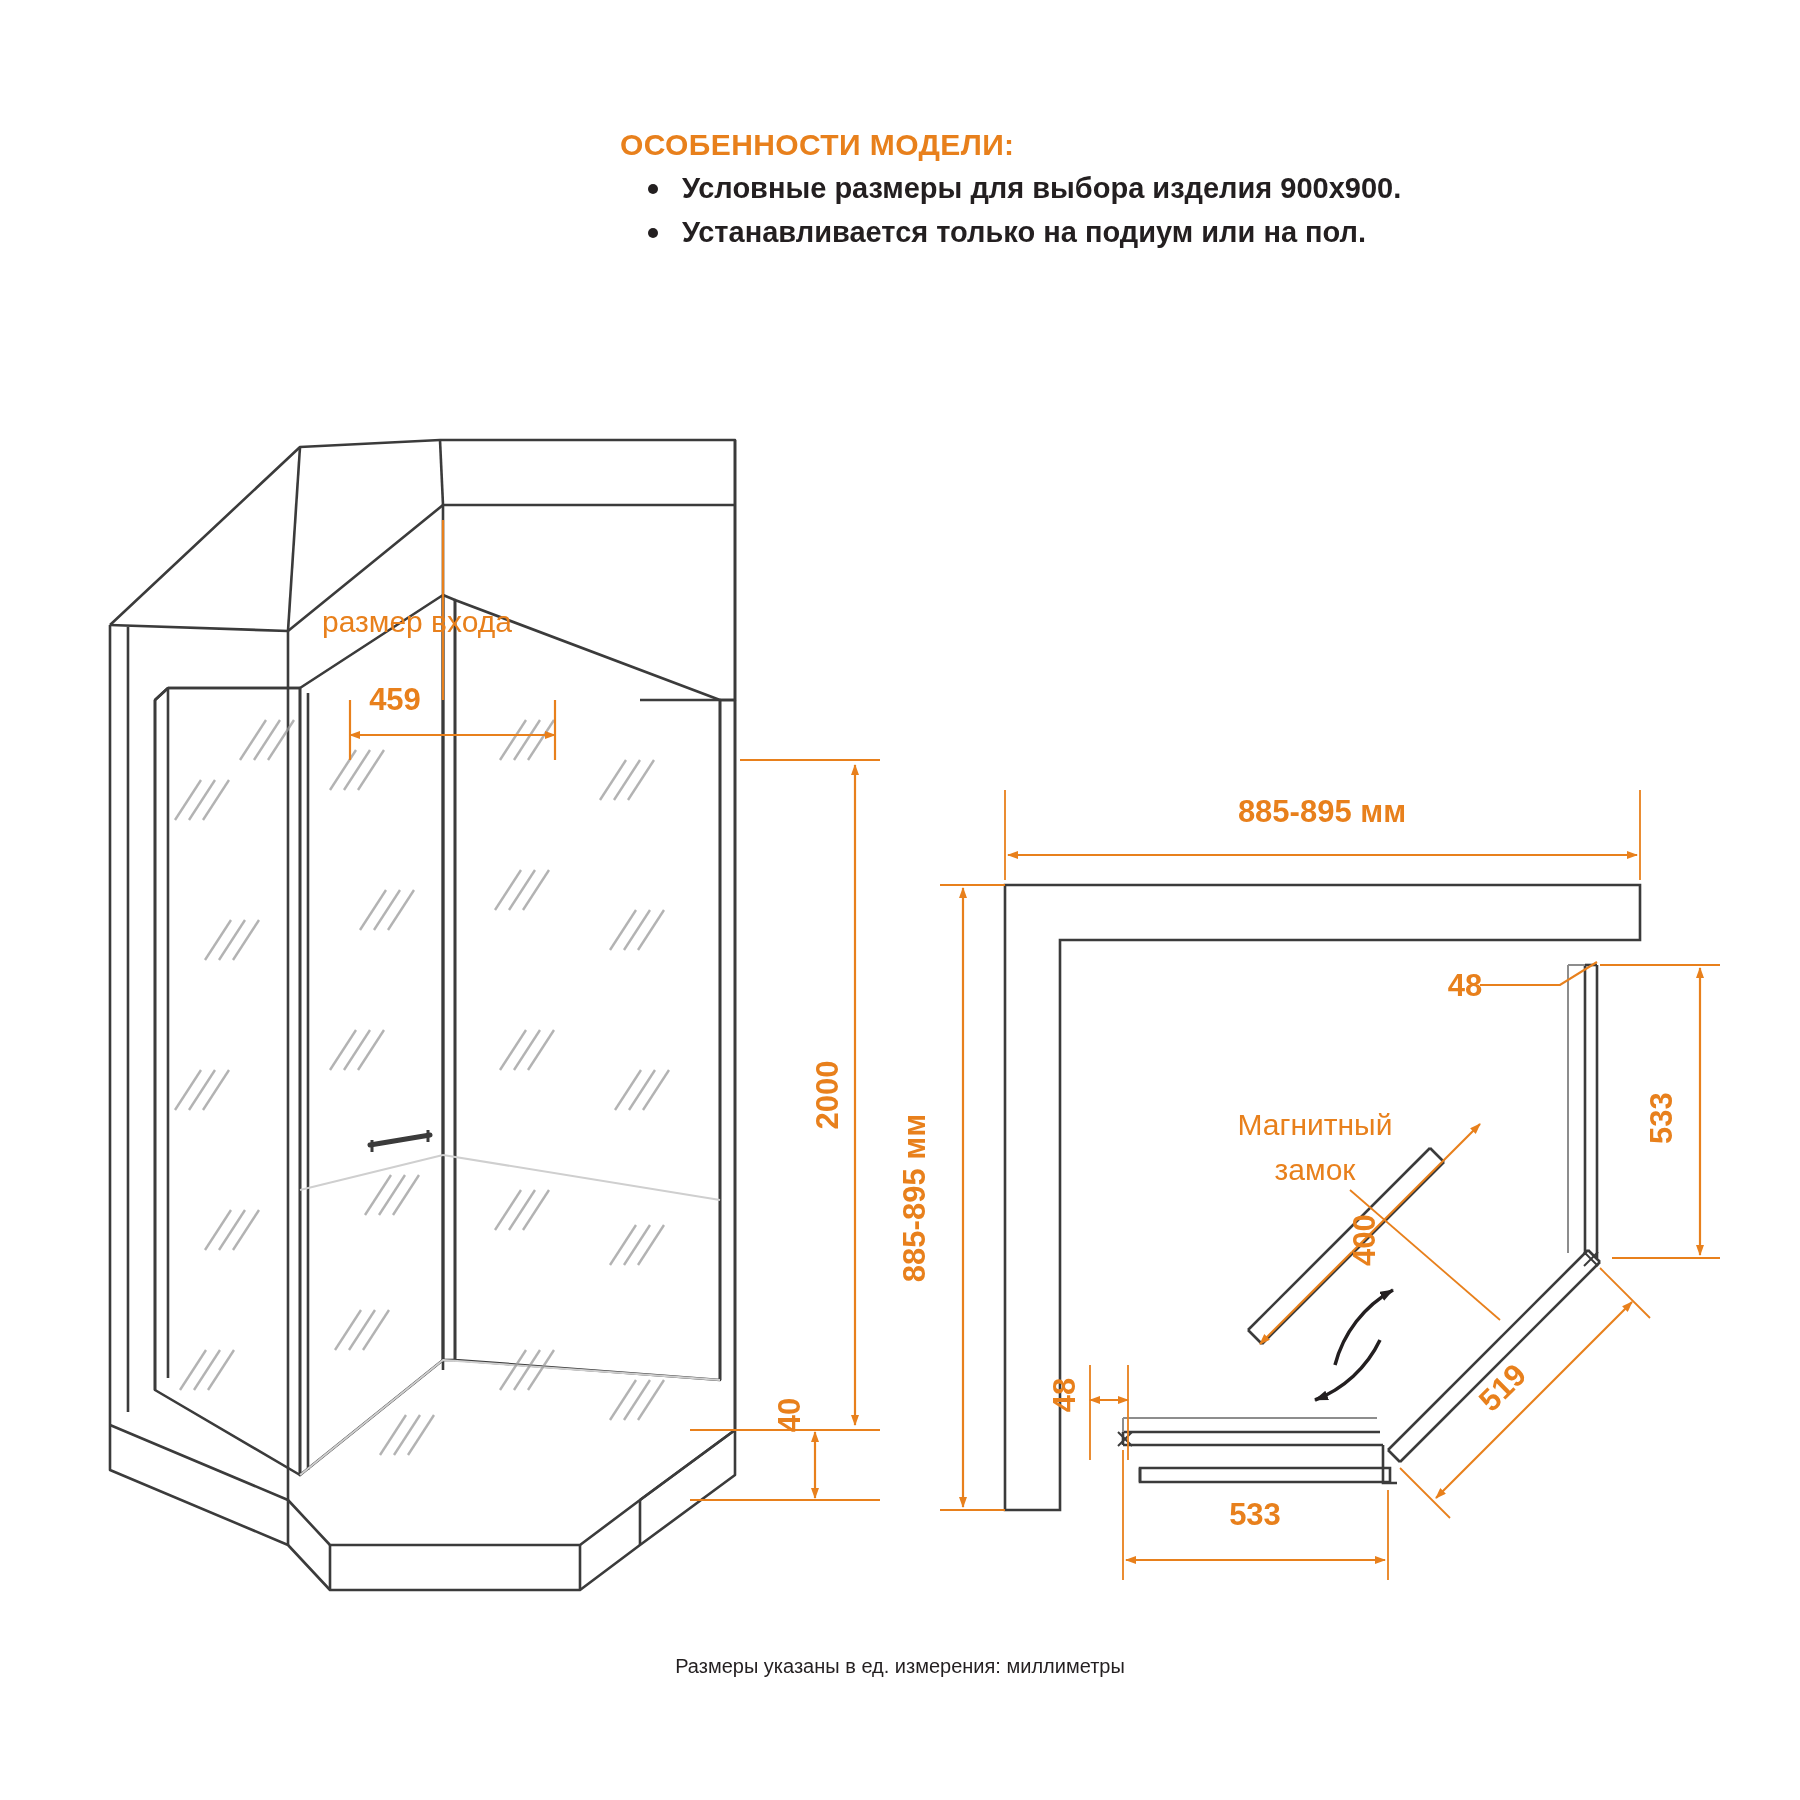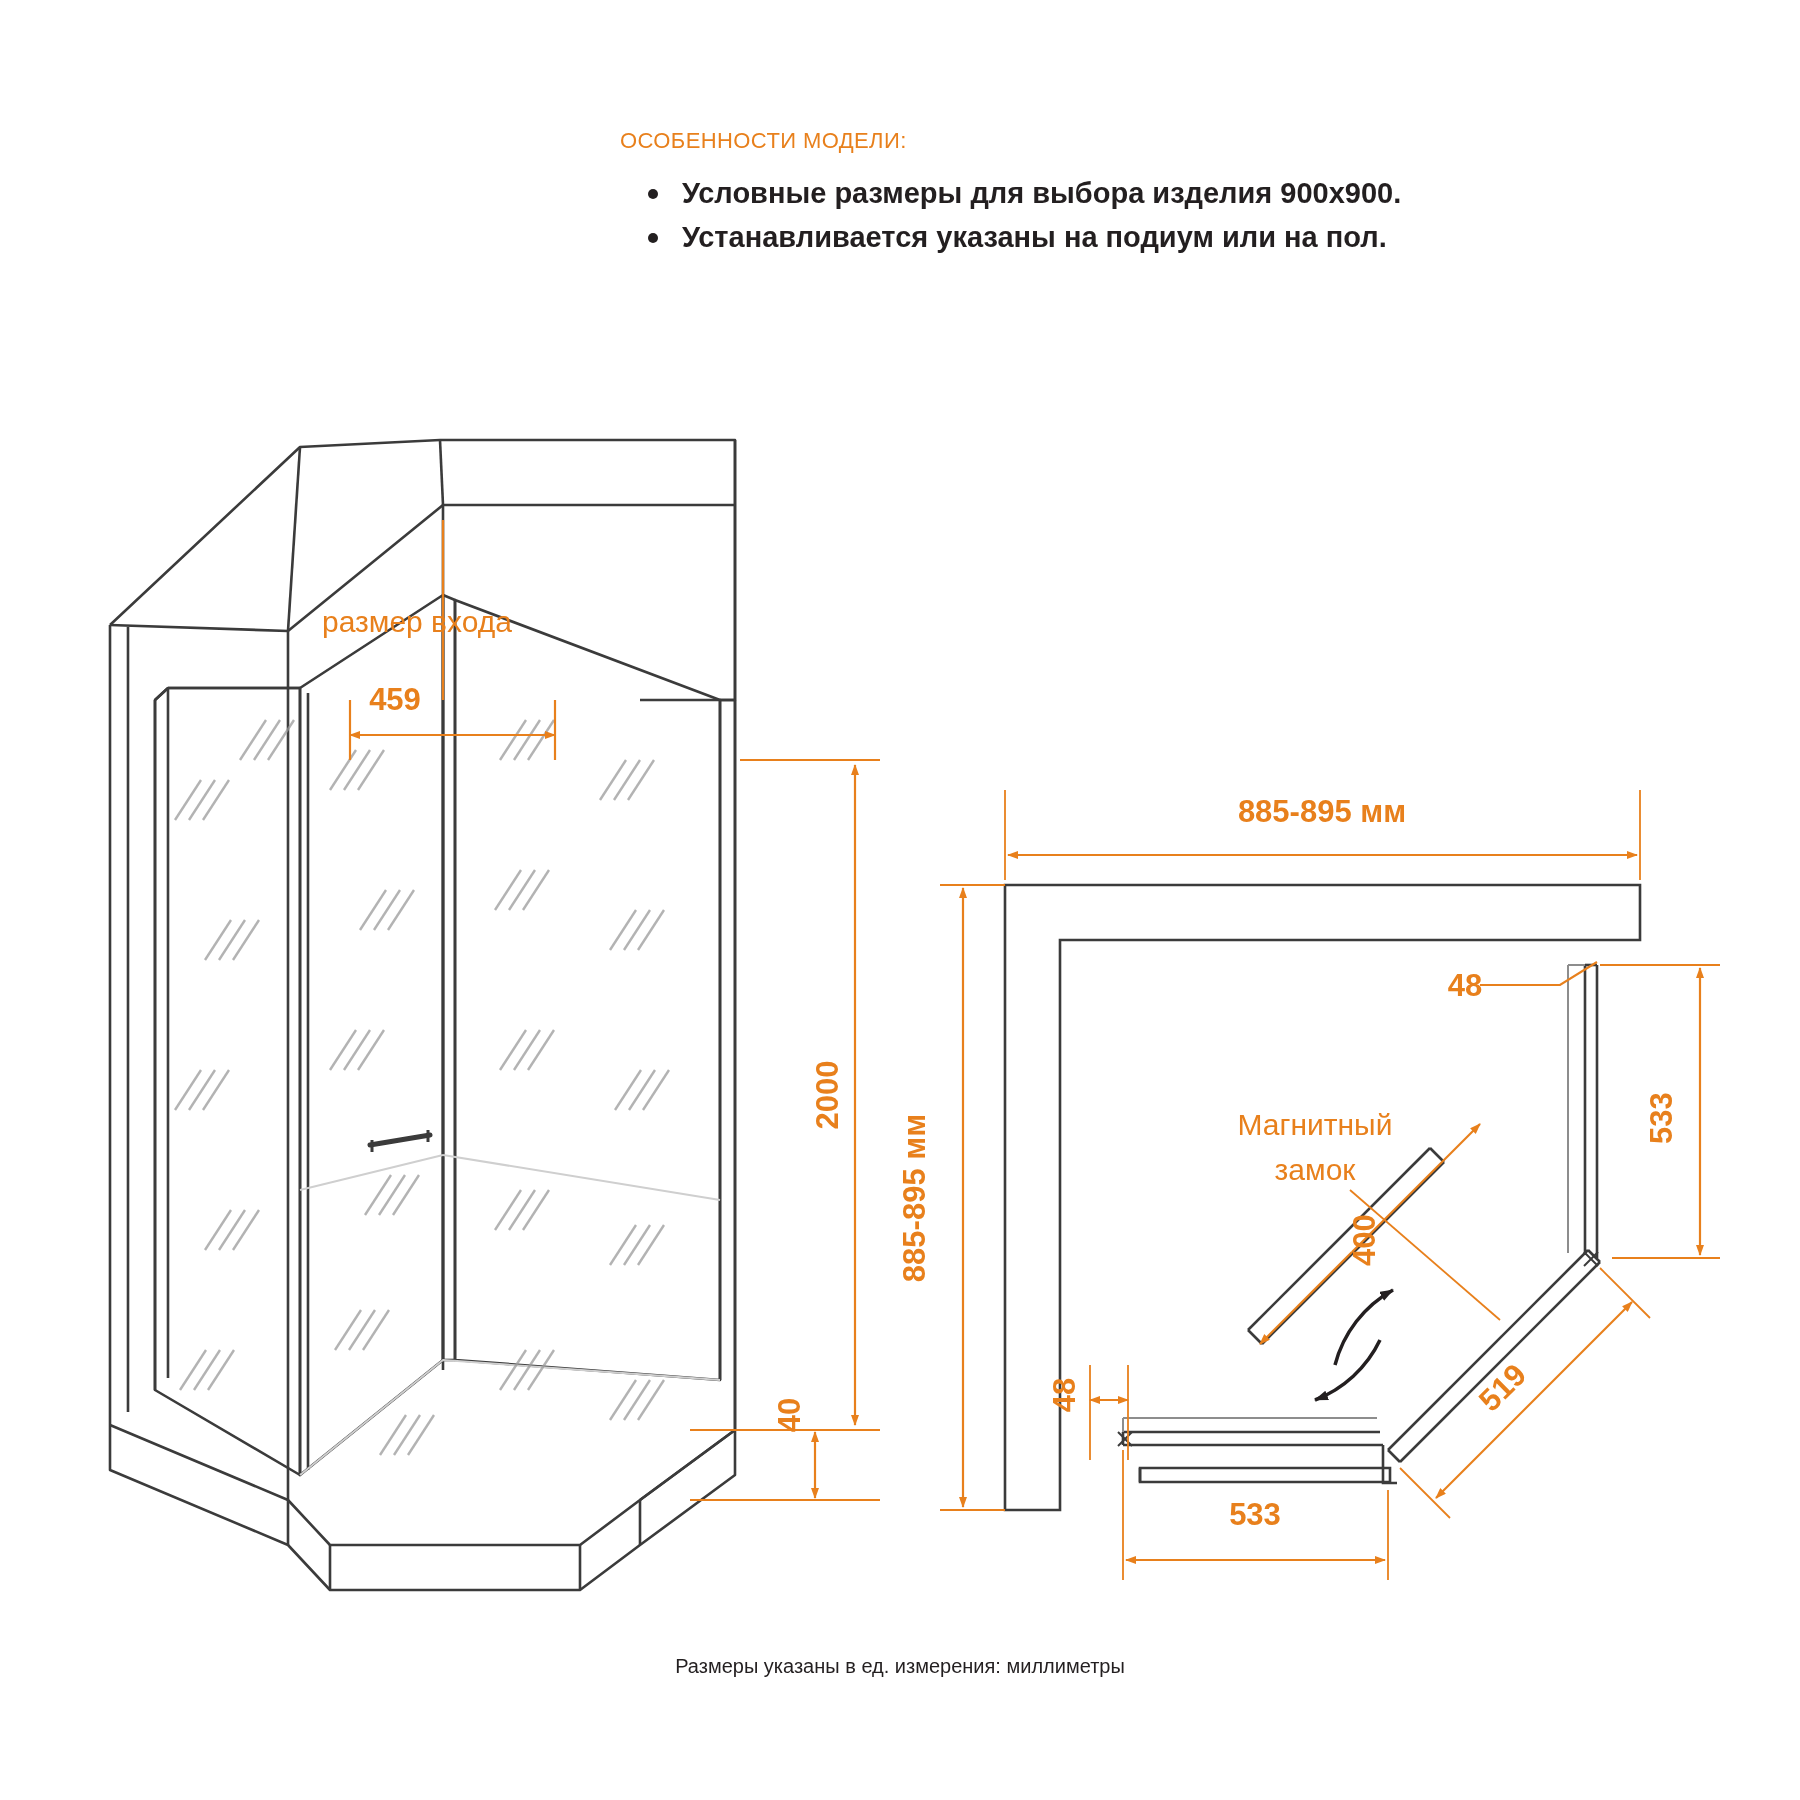--- a/index.html
+++ b/index.html
@@ -23,25 +23,25 @@
   }
 
   
   .features {
     position: absolute;
     left: 620px;
     top: 128px;
     width: 1050px;
   }
   .features-title {
-    font-size: 22px;
-    font-weight: normal;
+    font-size: 30px;
+    font-weight: bold;
     color: #e8801c;
     letter-spacing: 0.4px;
-    margin: 0 0 18px 0;
+    margin: 0 0 5px 0;
   }
   .features-list {
     margin: 0;
     padding: 0;
     list-style: none;
   }
   .features-list li {
     position: relative;
     font-size: 29px;
     line-height: 1.45;
@@ -95,21 +95,21 @@
 </style>
 </head>
 <body>
 
 <div class="page">
 
   <div class="features">
     <div class="features-title">ОСОБЕННОСТИ МОДЕЛИ:</div>
     <ul class="features-list">
       <li>Условные размеры для выбора изделия 900x900.</li>
-      <li>Устанавливается указаны на подиум или на пол.</li>
+      <li>Устанавливается только на подиум или на пол.</li>
     </ul>
   </div>
 
   <div class="footer-note">Размеры указаны в ед. измерения: миллиметры</div>
 
   <svg class="drawing" viewBox="0 0 1800 1800">
     <defs>
       <marker id="arr" markerWidth="12" markerHeight="12" refX="10" refY="4" orient="auto" markerUnits="userSpaceOnUse">
         <path d="M0,0 L11,4 L0,8 z" fill="#e8801c"></path>
       </marker>

